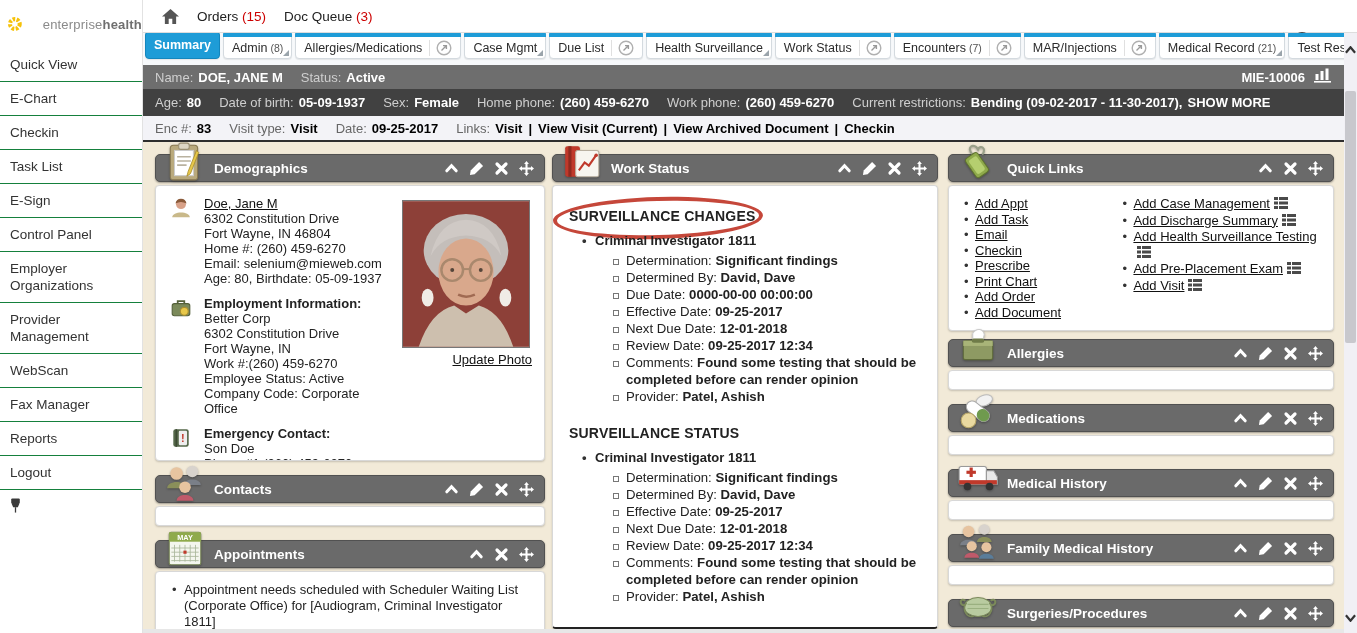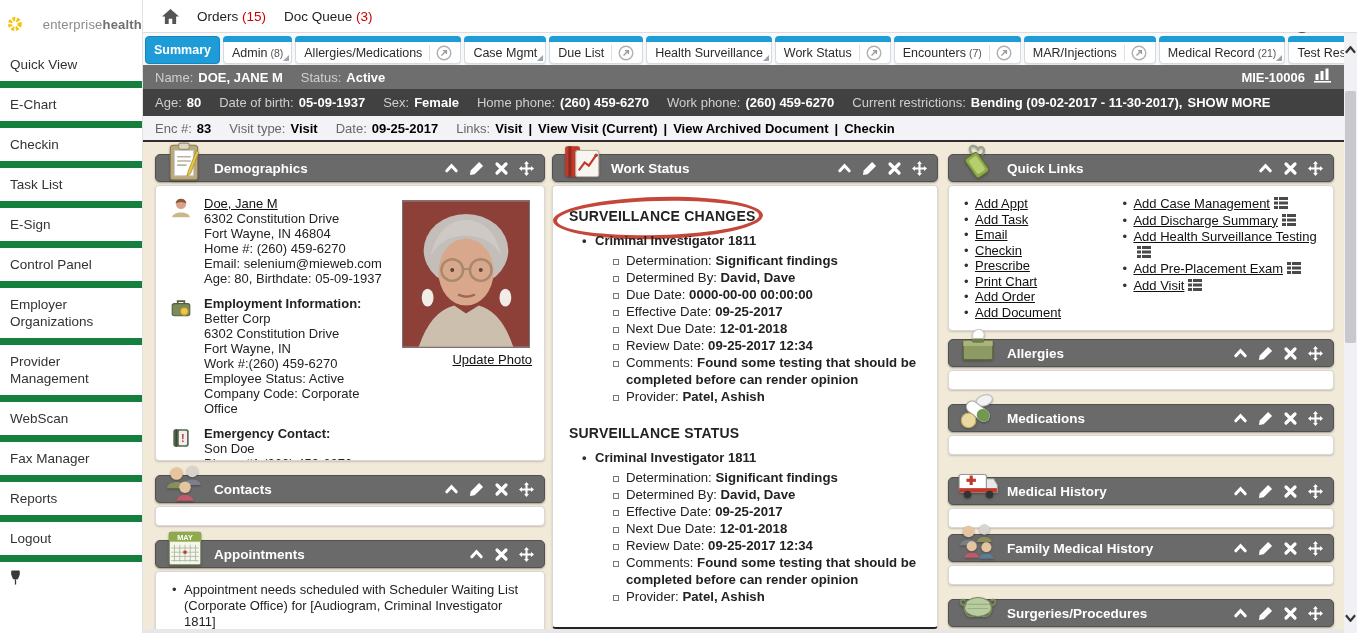--- a/index.html
+++ b/index.html
@@ -4,35 +4,35 @@
 <style>
   * { margin:0; padding:0; box-sizing:border-box; }
   html,body { width:1357px; height:633px; overflow:hidden; }
   body { font-family:"Liberation Sans", sans-serif; background:#fff; position:relative; color:#222; }
 
   
   .sidebar { position:absolute; left:0; top:0; width:143px; bottom:0; background:#fff; border-right:1px solid #e2e2e2; z-index:5; }
   .logo { height:48px; display:flex; align-items:center; padding-left:7px; gap:20px; }
   .logo-text { font-size:13px; color:#8a8a8a; letter-spacing:.2px; }
   .logo-text b { color:#6f6f6f; }
-  .side-item { padding:8px 6px 8px 10px; border-bottom:7px solid #15803d; font-size:13.5px; color:#333; line-height:17px; cursor:pointer; }
+  .side-item { padding:8px 6px 8px 10px; border-bottom:1px solid #15803d; font-size:13.5px; color:#333; line-height:17px; cursor:pointer; }
   .side-pin { padding:8px 10px; }
   .side-pin svg { display:block; }
 
   
   .topbar { position:absolute; left:143px; top:0; right:0; height:33px; background:#fff; border-bottom:1px solid #ddd; display:flex; align-items:center; padding:0 10px 0 18px; gap:8px; }
   .topbar .navlink { font-size:13.5px; color:#222; margin-left:10px; cursor:pointer; }
   .topbar .cnt { color:#c00; }
   .top-right { margin-left:auto; display:flex; align-items:center; gap:4px; padding-right:14px;margin-top:48px; }
   .top-user { font-size:13.5px; color:#333; }
   .top-user i { font-style:italic; }
   .tico { display:inline-flex; width:18px; height:16px; align-items:center; justify-content:center; cursor:pointer; }
 
   
-  .tabbar { position:absolute; left:143px; top:33px; right:13px; height:32px; background:#f7f9fb; display:flex; align-items:flex-end; gap:3px; padding:0 2px 1px 2px; overflow:hidden; }
+  .tabbar { position:absolute; left:143px; top:33px; right:13px; height:32px; background:#f7f9fb; display:flex; align-items:center; gap:3px; padding:0 2px 8px 2px; overflow:hidden; }
   .tab { position:relative; height:28px; background:#fff; border:1px solid #d4dadf; border-radius:4px; display:flex; align-items:center; padding:5px 8px 0 8px; font-size:12.5px; color:#2b2b2b; white-space:nowrap; cursor:pointer; box-shadow:0 1px 1px rgba(0,0,0,.08); }
   .tab::before { content:""; position:absolute; left:-1px; right:-1px; top:-1px; height:6px; background:#1e9cd7; border-radius:4px 4px 0 0; }
   .tab.active { background:#1e9cd7; color:#fff; font-weight:bold; border-color:#1486bd; padding-top:0; }
   .tab.active::before { display:none; }
   .tab .tcnt { font-size:10.5px; margin-left:3px; color:#555; }
   .tab .pop { margin-left:7px; padding-left:6px; border-left:1px solid #e0e0e0; display:inline-flex; }
   .tab.fold::after { content:""; position:absolute; right:2px; bottom:2px; border-left:6px solid transparent; border-bottom:6px solid #9aa4ab; }
 
   
   .row1 { position:absolute; left:143px; top:65px; right:13px; height:24px; background:#6e6e6e; color:#fff; display:flex; align-items:center; font-size:13px; padding:0 12px; }
@@ -739,21 +739,21 @@
               <svg viewBox="0 0 16 16">
                 <path d="M8 0 L10.6 3.2 H5.4 Z M8 16 L5.4 12.8 H10.6 Z M0 8 L3.2 5.4 V10.6 Z M16 8 L12.8 10.6 V5.4 Z" fill="#fff"></path>
                 <path d="M8 2.6 V13.4 M2.6 8 H13.4" stroke="#fff" stroke-width="2.2"></path>
               </svg>
             </span>
         </span>
       </div>
       <div class="pbody stub-body"></div>
     </div>
 
-    <div class="panel" style="top:335px;">
+    <div class="panel" style="top:327px;">
       <div class="phead">
         <span class="picon">
           <svg viewBox="0 0 40 40">
               <rect x="2" y="10" width="26" height="17" rx="2" fill="#fff" stroke="#999"></rect>
               <path d="M28 14 h7 l3.5 6 v7 h-10.5 Z" fill="#e8e8e8" stroke="#999"></path>
               <rect x="2" y="23" width="36" height="4" fill="#c0392b"></rect>
               <rect x="9" y="14" width="9" height="3" fill="#c0392b"></rect>
               <rect x="12" y="11" width="3" height="9" fill="#c0392b"></rect>
               <circle cx="10" cy="29" r="3.6" fill="#333"></circle>
               <circle cx="31" cy="29" r="3.6" fill="#333"></circle>

